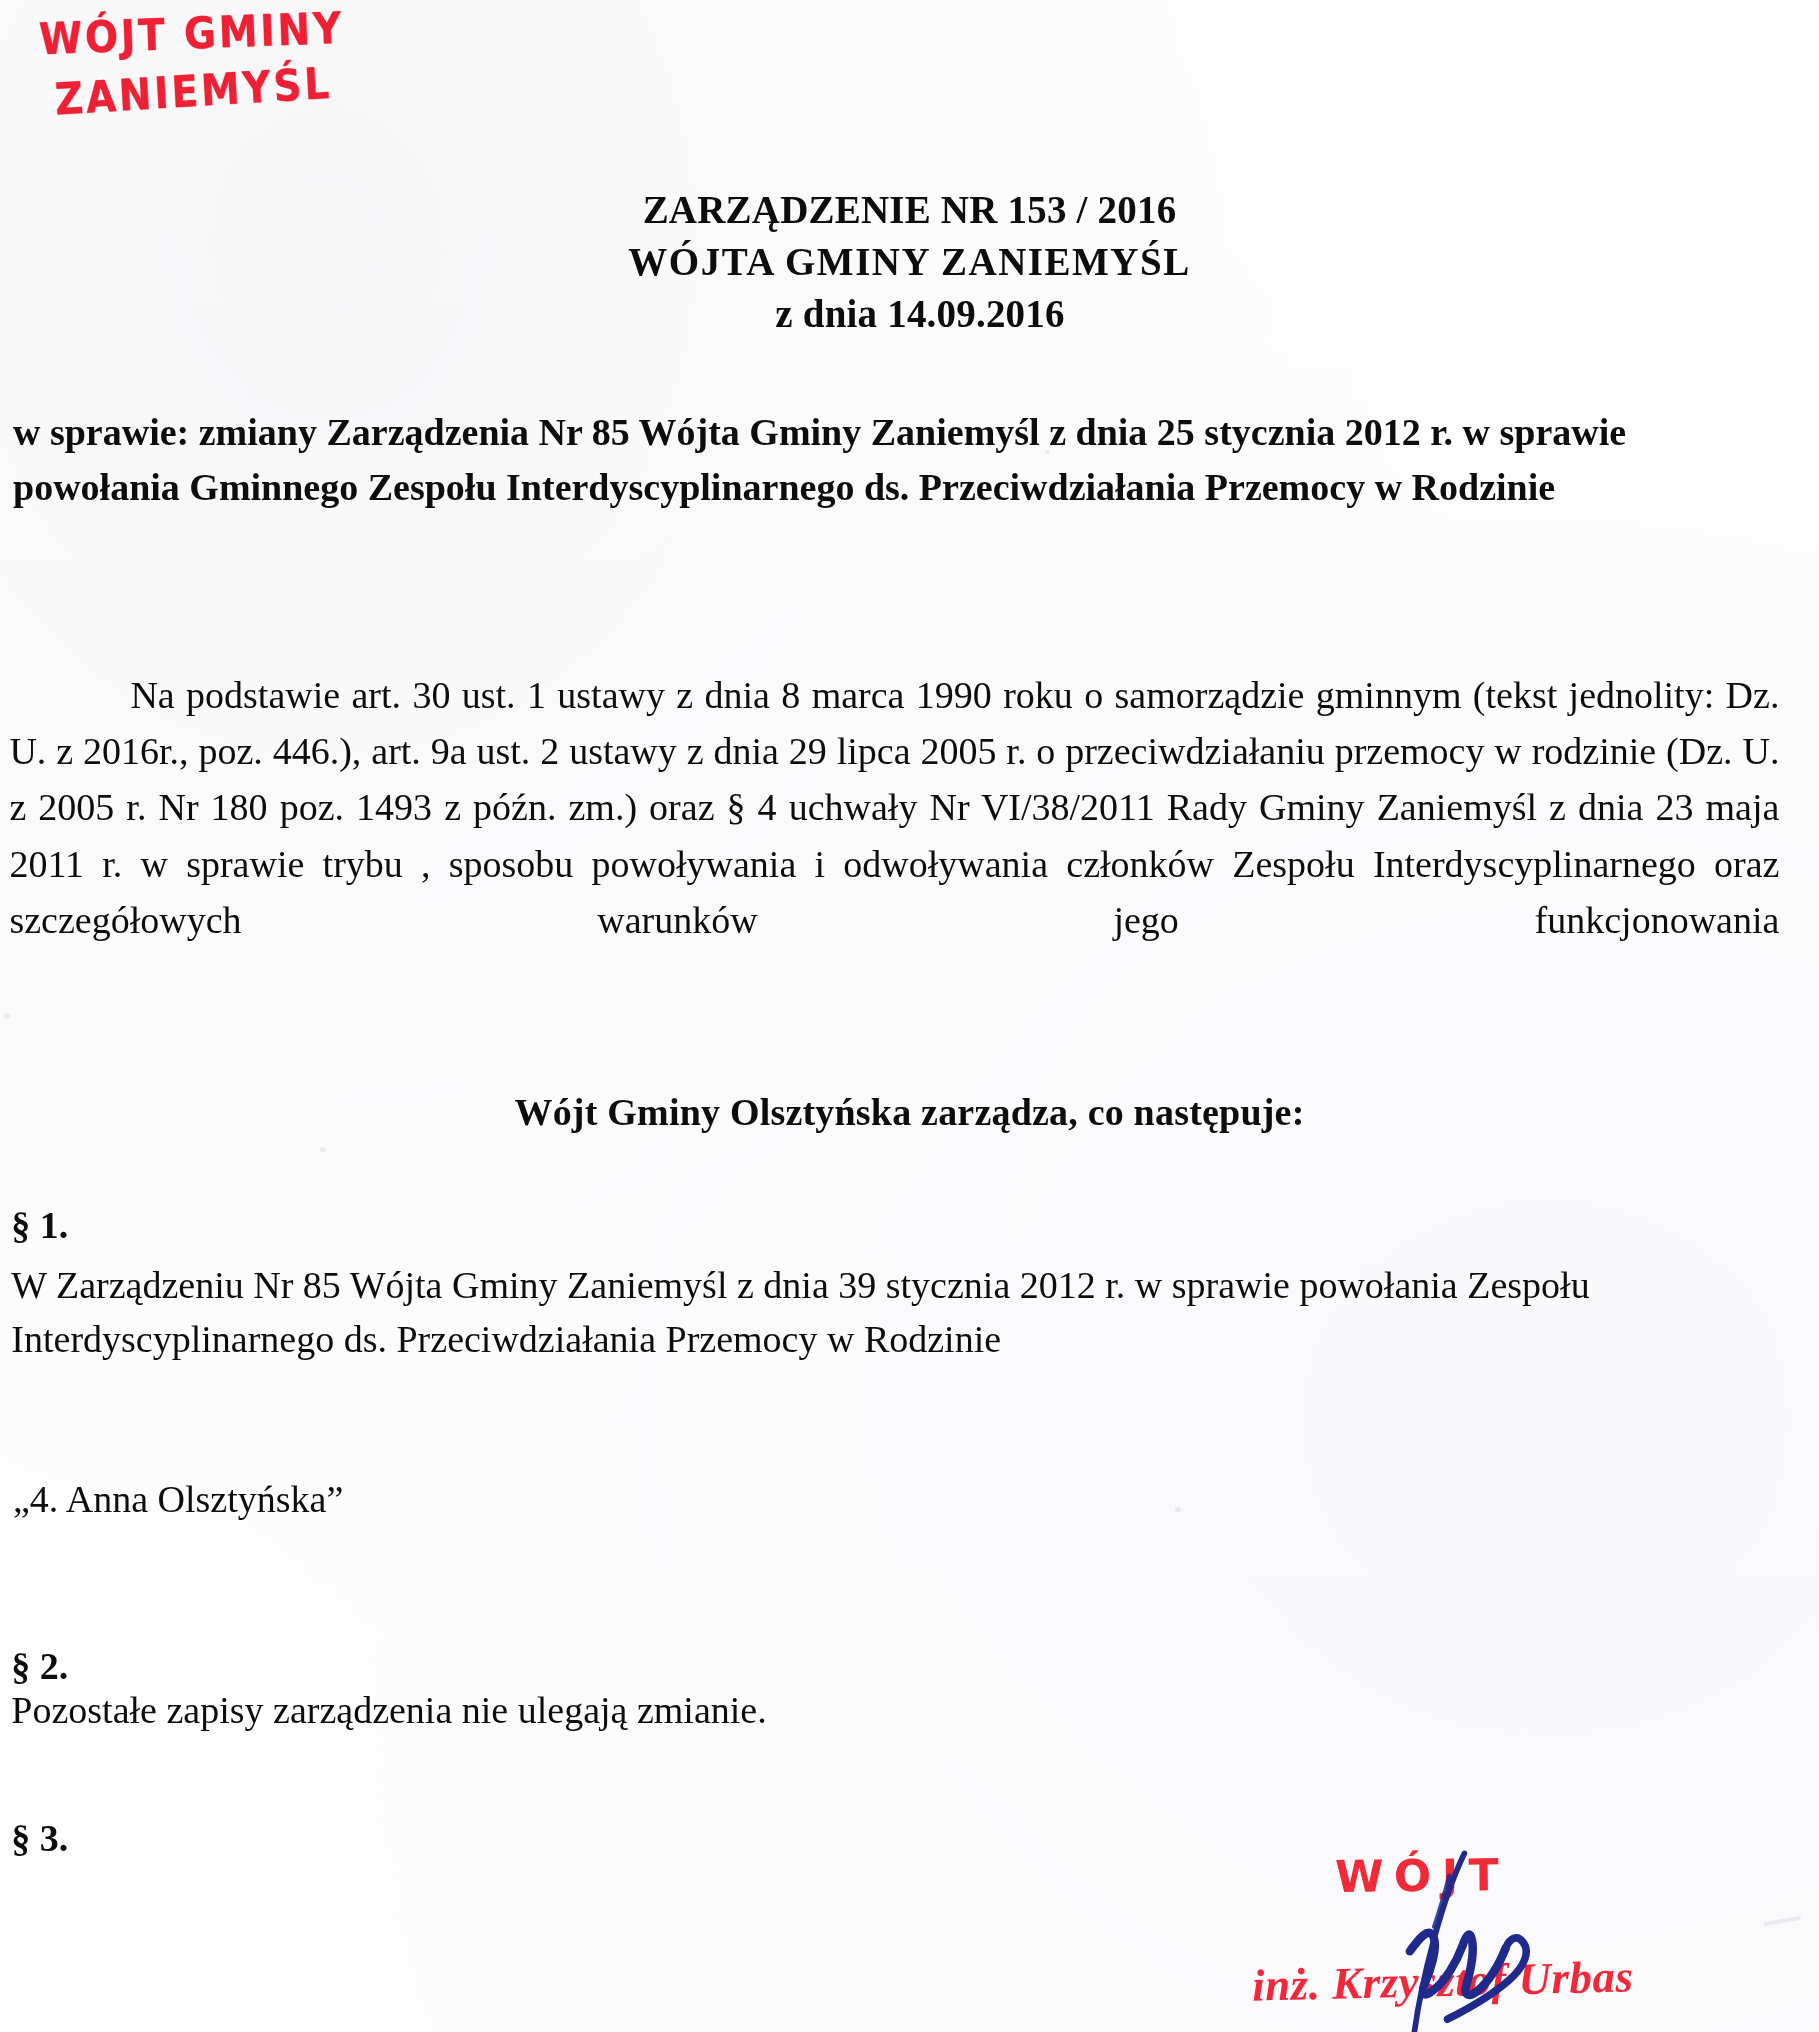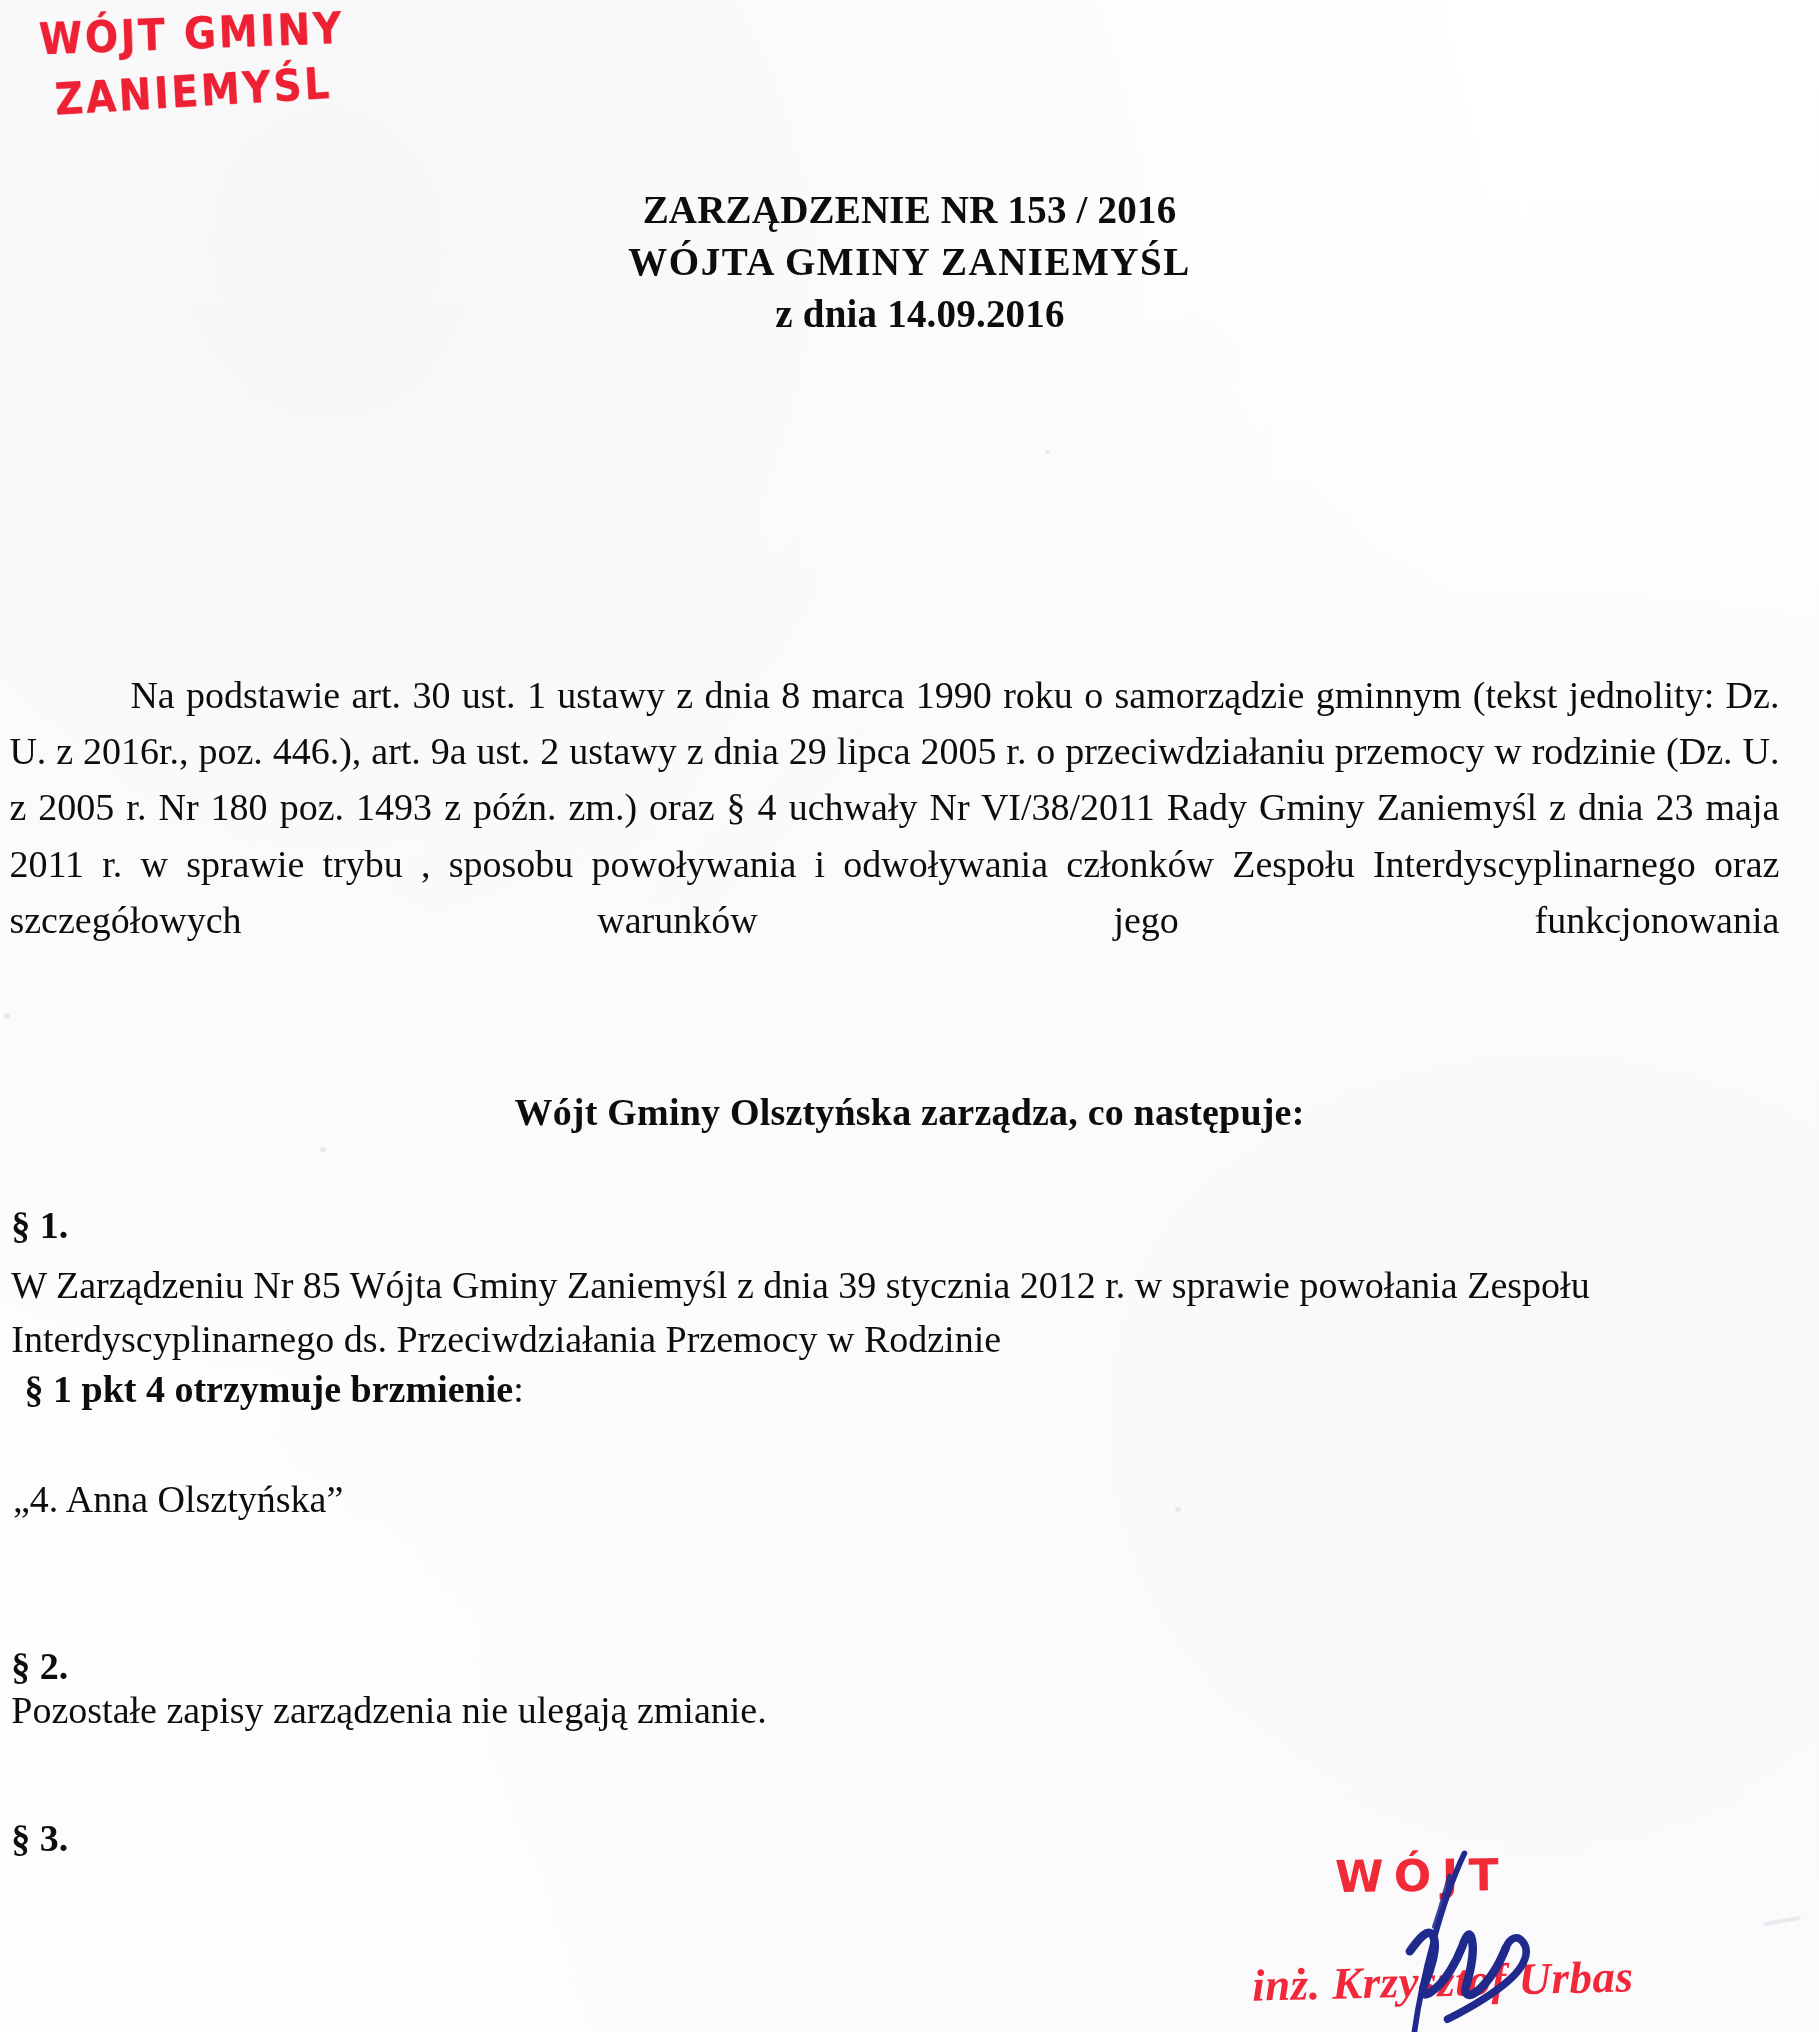--- a/index.html
+++ b/index.html
@@ -213,28 +213,28 @@
     <span class="l1">WÓJT GMINY</span>
     <span class="l2">ZANIEMYŚL</span>
   </div>
 
   <div class="title-block">
     <span class="title-line-1">ZARZĄDZENIE NR   153 / 2016</span>
     <span class="title-line-2">WÓJTA  GMINY  ZANIEMYŚL</span>
     <span class="title-line-3">z dnia 14.09.2016</span>
   </div>
 
+  <div class="subject">w sprawie: zmiany Zarządzenia Nr 85 Wójta Gminy Zaniemyśl z dnia 25 stycznia 2012 r. w sprawie powołania Gminnego Zespołu Interdyscyplinarnego ds. Przeciwdziałania Przemocy w Rodzinie</div>
 
   <div class="legal-basis">Na podstawie art. 30 ust. 1 ustawy z dnia 8 marca 1990 roku o samorządzie gminnym (tekst jednolity: Dz. U. z 2016r., poz. 446.), art. 9a ust. 2 ustawy z dnia 29 lipca 2005 r. o przeciwdziałaniu przemocy w rodzinie (Dz. U. z 2005 r. Nr 180 poz. 1493 z późn. zm.) oraz § 4 uchwały Nr VI/38/2011 Rady Gminy Zaniemyśl z dnia 23 maja 2011 r. w sprawie trybu , sposobu powoływania i odwoływania członków Zespołu Interdyscyplinarnego oraz szczegółowych warunków jego funkcjonowania</div>
 
   <div class="enacting">Wójt Gminy Olsztyńska zarządza, co następuje:</div>
 
   <div class="sec-mark" id="s1-mark">§ 1.</div>
   <div class="sec-body" id="s1-body">W Zarządzeniu Nr 85 Wójta Gminy Zaniemyśl z dnia 39 stycznia  2012 r. w sprawie powołania  Zespołu Interdyscyplinarnego ds. Przeciwdziałania Przemocy w Rodzinie</div>
-  <div id="s1-amend"><span>§ 1 pkt  4 otrzymuje brzmienie</span><span class="colon">:</span></div>
   <div id="quoted">„4. Anna Olsztyńska”</div>
 
   <div class="sec-mark" id="s2-mark">§ 2.</div>
   <div class="sec-body" id="s2-body">Pozostałe zapisy zarządzenia nie ulegają zmianie.</div>
 
   <div class="sec-mark" id="s3-mark">§ 3.</div>
 
   <div class="signature-block">
     <div class="sig-role">WÓJT</div>
     <div class="sig-name">inż. Krzysztof Urbas</div>

